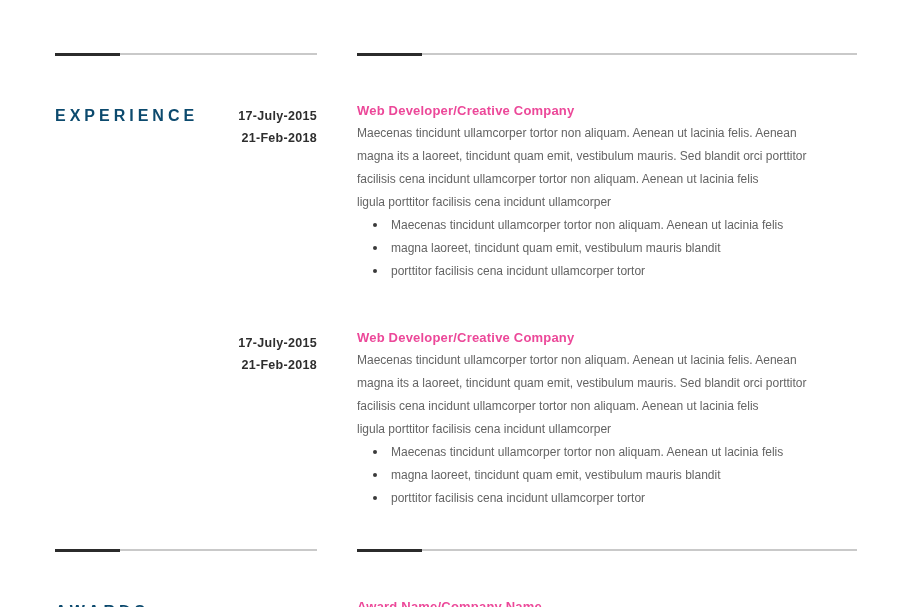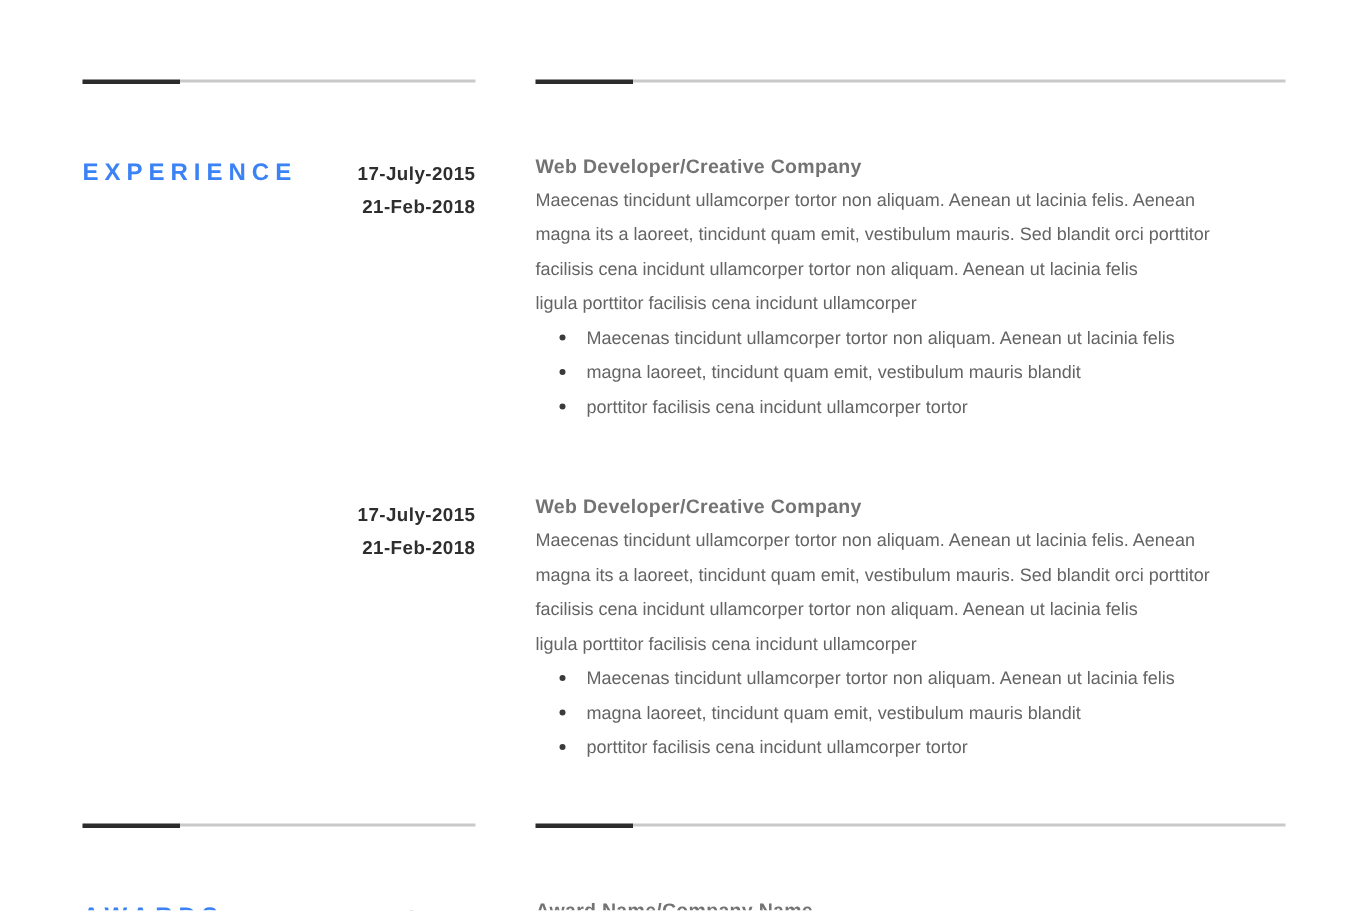--- a/index.html
+++ b/index.html
@@ -34,21 +34,21 @@
   }
   .section-heading {
     position: absolute;
     left: 55px;
     top: 1px;
     margin: 0;
     font-size: 16px;
     font-weight: bold;
     letter-spacing: 4px;
     line-height: 31px;
-    color: #3b82f6;
+    color: #0c4a6e;
     white-space: nowrap;
   }
   .section-heading span { display: block; }
 
   .entry { display: flex; gap: 40px; }
   .entry + .entry { margin-top: 43px; }
 
   .dates {
     width: 262px;
     flex: none;
@@ -59,21 +59,21 @@
     line-height: 22px;
     padding-top: 6px;
     letter-spacing: 0.3px;
   }
   .dates span { display: block; }
 
   .entry-content { width: 500px; flex: none; }
   .entry-title {
     font-size: 13px;
     font-weight: bold;
-    color: #737373;
+    color: #ec4899;
     line-height: 23px;
     letter-spacing: 0.2px;
   }
   .desc-line {
     display: block;
     font-size: 12px;
     color: #646464;
     line-height: 23px;
     white-space: nowrap;
   }

